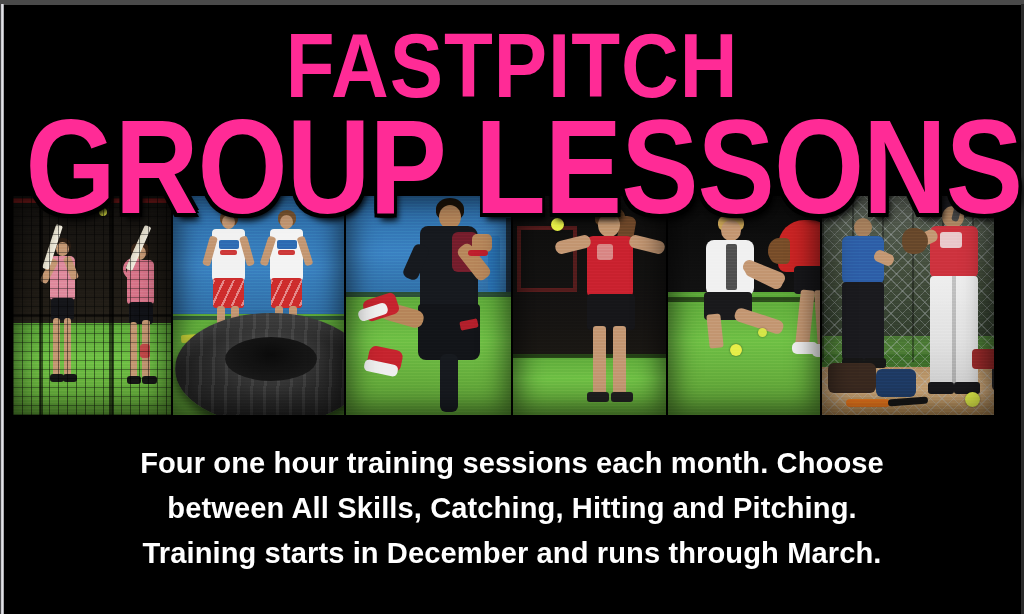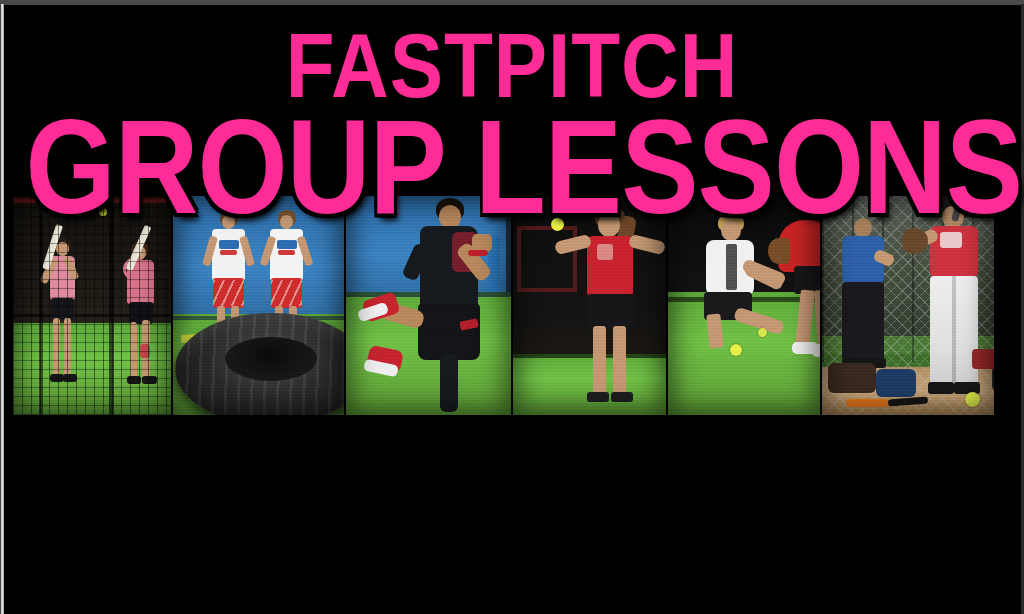--- a/index.html
+++ b/index.html
@@ -360,14 +360,19 @@
         <div style="position:absolute;left:24px;bottom:8px;width:44px;height:8px;background:#e2761d;border-radius:4px;"></div>
         <div style="position:absolute;left:66px;bottom:10px;width:40px;height:7px;background:#151515;border-radius:4px;transform:rotate(-4deg);"></div>
         <div class="ball" style="right:14px;bottom:8px;width:15px;height:15px;background:#dbe84a;"></div>
         <div class="grain"></div>
           <div class="vig"></div>
       </div>
     </div>
 
   </div>
 
+  <div id="copy">
+    <div class="line">Four one hour training sessions each month.  Choose</div>
+    <div class="line">between All Skills, Catching, Hitting and Pitching.</div>
+    <div class="line">Training starts in December and runs through March.</div>
+  </div>
 
 </div>
 
 </body></html>

